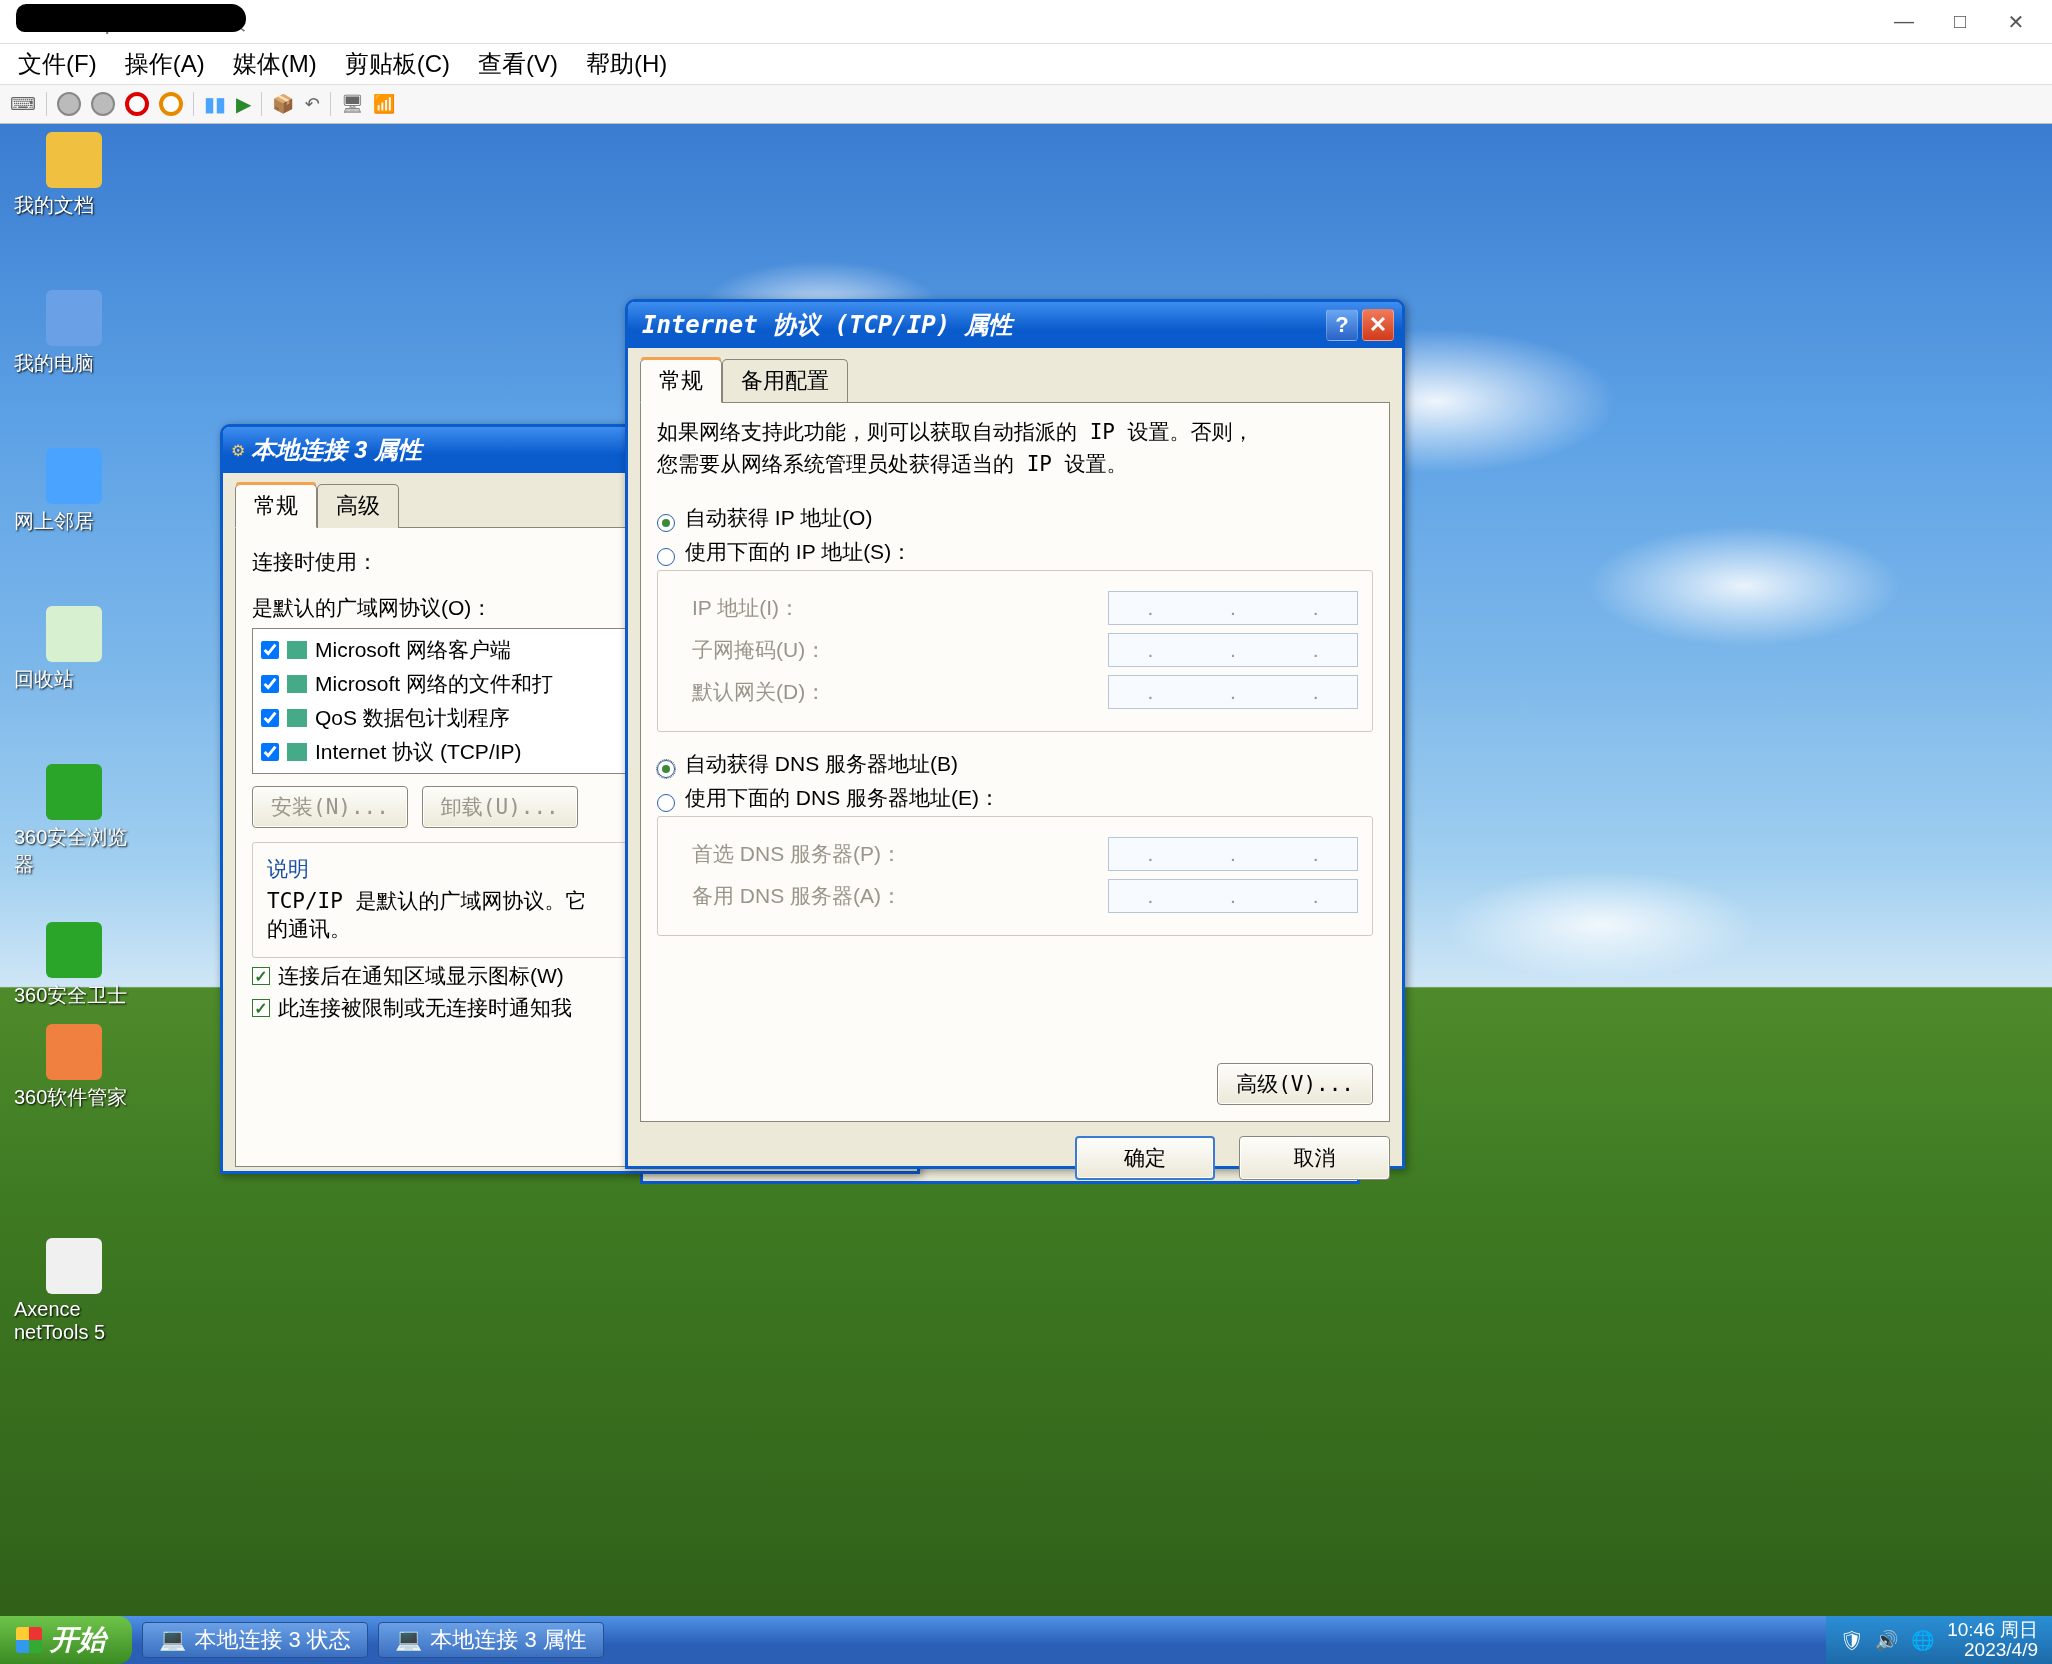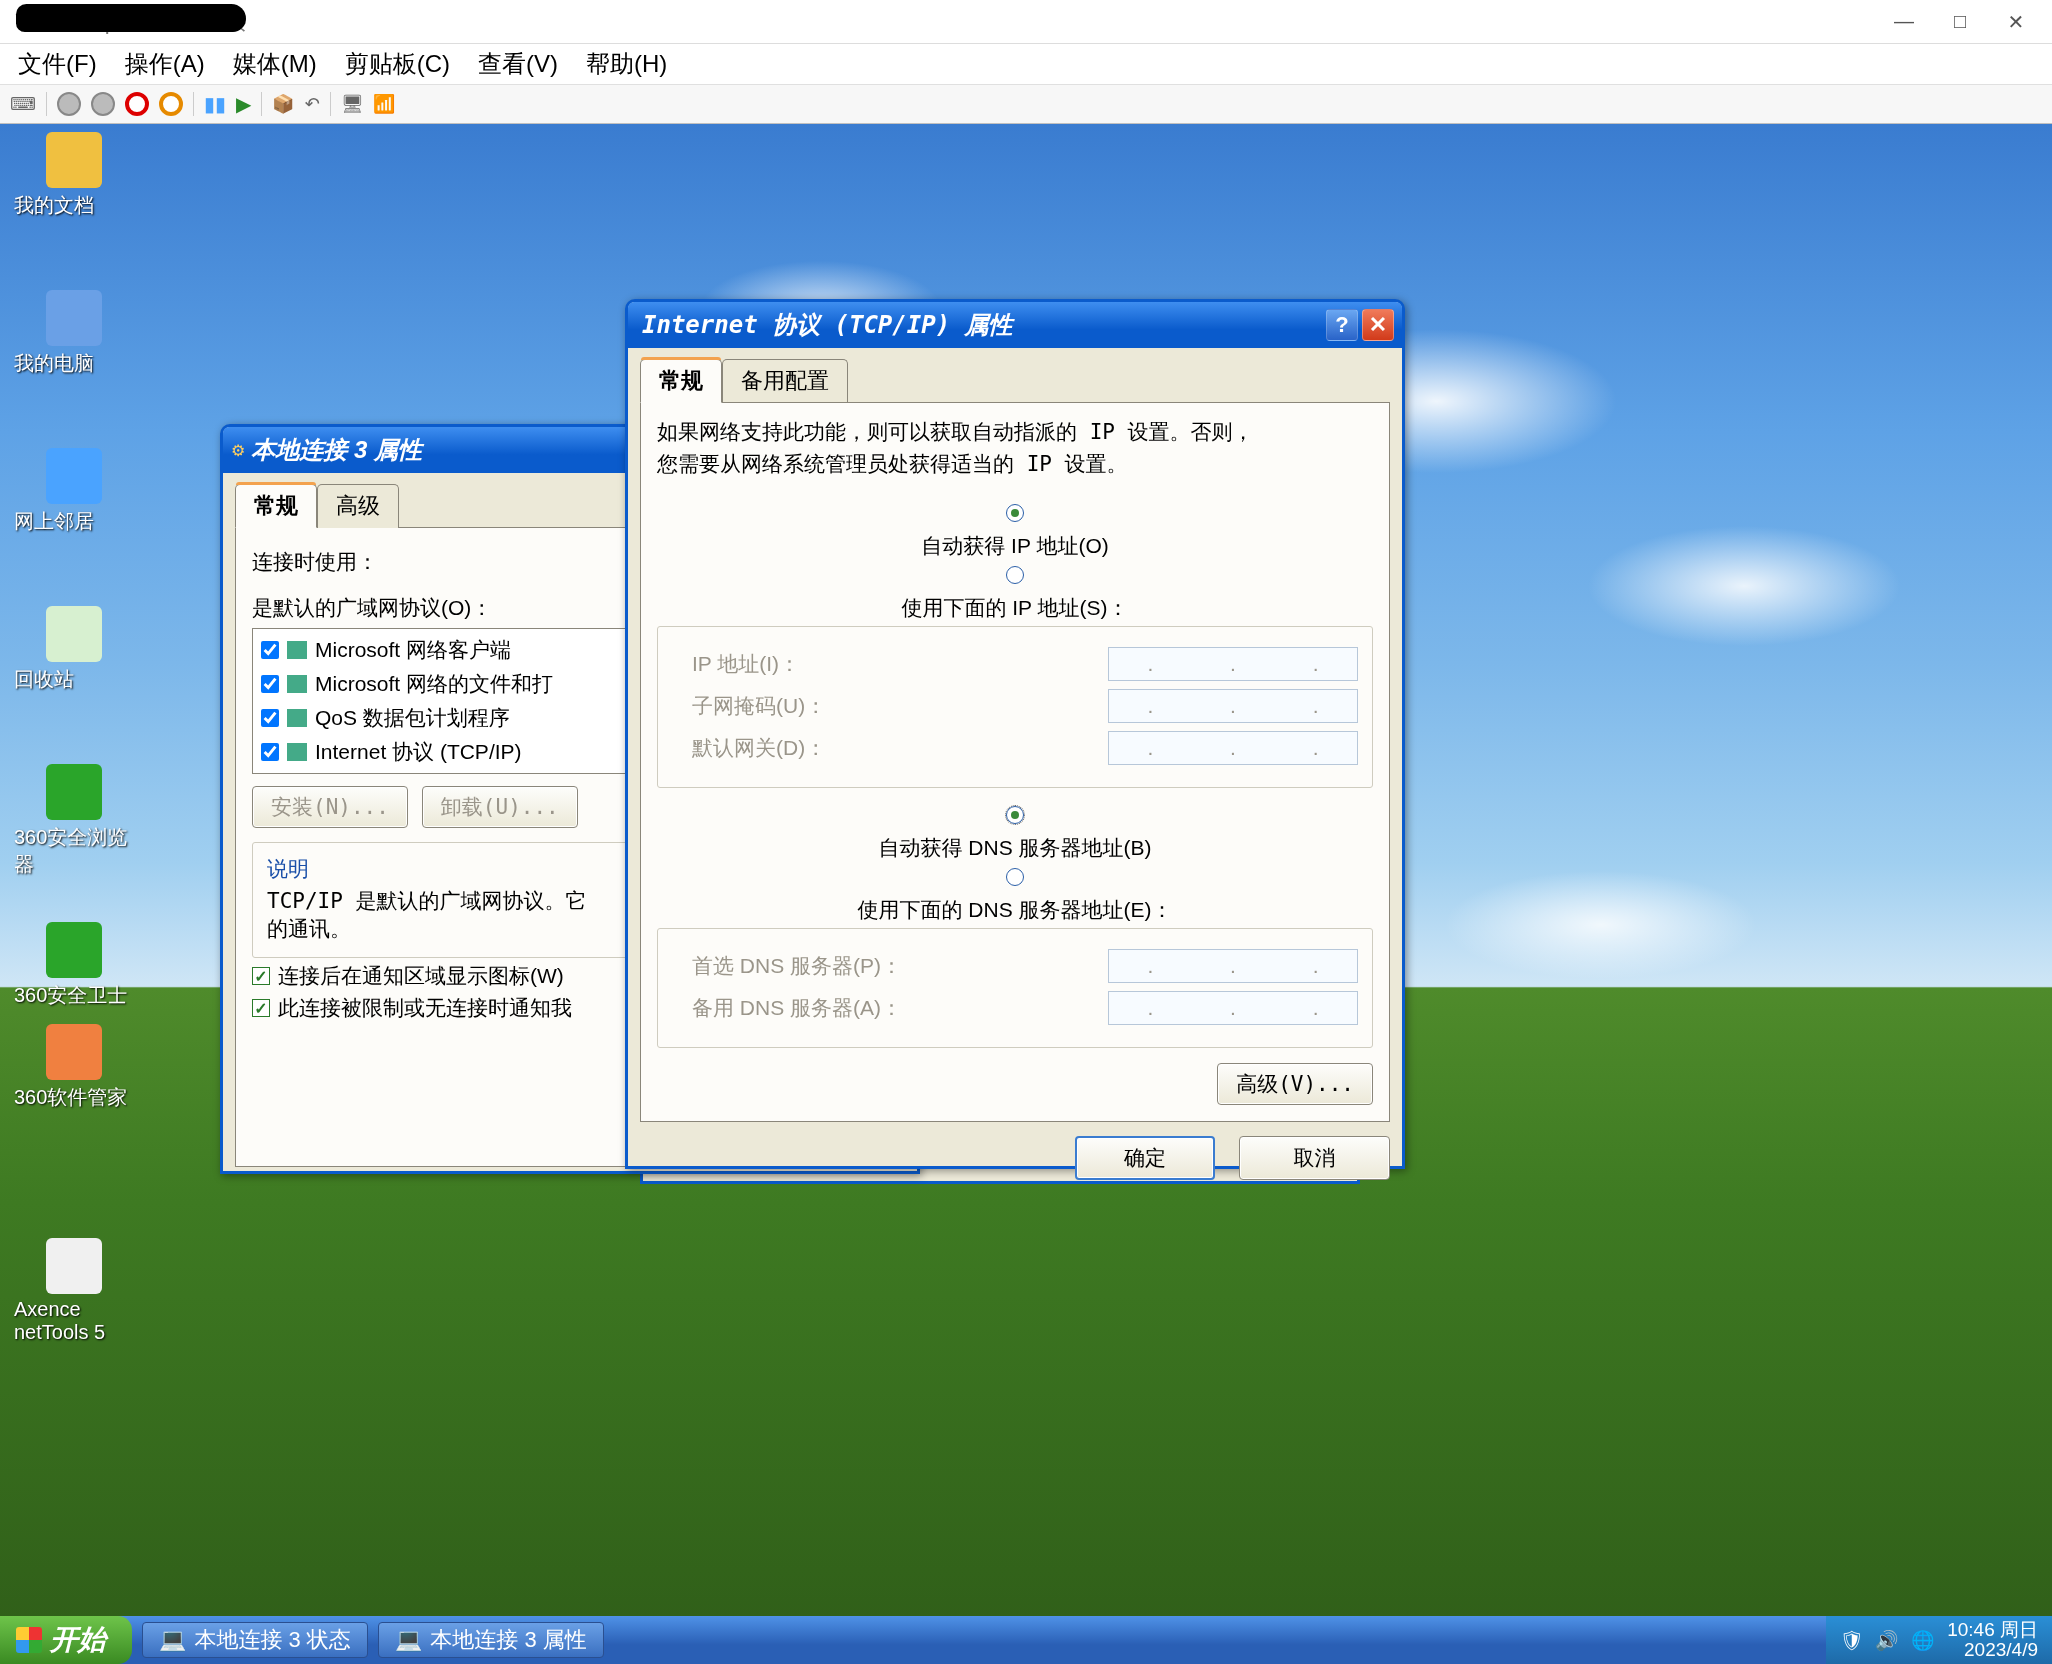--- a/index.html
+++ b/index.html
@@ -41,39 +41,39 @@
 .xpwin .tb { height:46px; background:linear-gradient(to bottom,#3e8ef0,#0a5bcc 60%,#0a5bcc); border-radius:6px 6px 0 0; display:flex; align-items:center; padding:0 8px; }
 .xpwin .tb .t { flex:1; color:#fff; font-weight:bold; font-size:24px; padding-left:6px;font-style:italic; }
 .xpwin .tb .xbtn { width:32px; height:32px; border-radius:4px; margin-left:4px; display:flex; align-items:center; justify-content:center; color:#fff; font-size:22px; font-weight:bold; }
 .xbtn.help { background:linear-gradient(#6aa7f2,#2963c8); border:1px solid #fff3; }
 .xbtn.close { background:linear-gradient(#f07a5a,#d13a1a); border:1px solid #fff5; }
 .xpwin .client { padding:10px 12px 12px; font-size:21px; color:#000; }
 
 
 .tabs { display:flex; gap:0; margin-bottom:0; }
 .tab { padding:6px 18px; background:#ece9d8; border:1px solid #8a867a; border-bottom:none; border-radius:5px 5px 0 0; font-size:22px; position:relative; top:1px; }
-.tab.active { background:#fdfcf9; border-bottom:1px solid #fdfcf9; z-index:2;font-weight:bold; }
+.tab.active { background:#fdfcf9; border-bottom:1px solid #fdfcf9; z-index:2; }
 .tab.active::before { content:""; position:absolute; left:0; right:0; top:-3px; height:3px; background:#f3a24e; border-radius:4px 4px 0 0; }
 .tabbody { border:1px solid #8a867a; background:#fdfcf9; padding:14px 16px; }
 
 
 .lbl { font-size:21px; margin:6px 0; }
 .sunken { border:1px solid #8a867a; background:#fff; padding:4px 8px; display:flex; align-items:center; gap:8px; height:38px; }
 .listbox { border:1px solid #8a867a; background:#fff; padding:4px 0; }
 .listrow { display:flex; align-items:center; gap:8px; padding:3px 8px; font-family:"SimSun","NSimSun",monospace; font-size:21px; }
 .listrow input { width:18px; height:18px; }
 .btnrow { display:flex; gap:14px; margin-top:12px; }
 button.xp { background:linear-gradient(#fdfdfb,#ece9d8); border:1px solid #8a867a; border-radius:4px; padding:6px 18px; font-size:21px; font-family:"SimSun",monospace; box-shadow:inset 0 0 0 1px #fff; }
 button.xp:disabled { color:#9a958a; }
 .grpbox { border:1px solid #cfccbf; border-radius:3px; padding:12px 14px 14px; margin-top:6px; position:relative; background:#fdfcf9; }
 .chk { display:flex; align-items:center; gap:8px; font-size:21px; margin:4px 0; }
 .chk .box { width:18px;height:18px;border:1px solid #2a7a2a;background:#fff;display:flex;align-items:center;justify-content:center;color:#2a7a2a;font-size:16px;font-weight:bold; }
 
 
-.radio { display:flex; align-items:center; gap:10px; font-size:21px; font-family:"SimSun","NSimSun",monospace; margin:6px 0;flex-direction:column; }
+.radio { display:flex; align-items:flex-end; gap:10px; font-size:21px; font-family:"SimSun","NSimSun",monospace; margin:6px 0; }
 .radio .r { width:18px;height:18px;border:1px solid #2b5fa8;border-radius:50%;display:flex;align-items:center;justify-content:center;background:#fff; }
 .radio .r.on::after { content:"";width:8px;height:8px;border-radius:50%;background:#3a8a3a; }
 .fieldrow { display:flex; align-items:center; justify-content:space-between; margin:8px 0 8px 20px; font-family:"SimSun",monospace; font-size:21px; color:#9a958a; }
 .ipbox { width:250px; height:34px; border:1px solid #b7c7d9; background:#f7fbff; display:flex; align-items:center; justify-content:space-around; color:#9a958a; }
 .ipbox span { padding:0 2px; }
 .dlg-buttons { display:flex; justify-content:flex-end; gap:24px; margin-top:14px; }
 button.ok { border:2px solid #3a7cd0; }
 
 
 .peek { position:absolute; background:#ece9d8; border:3px solid #0a5bcc; border-top:none; }

